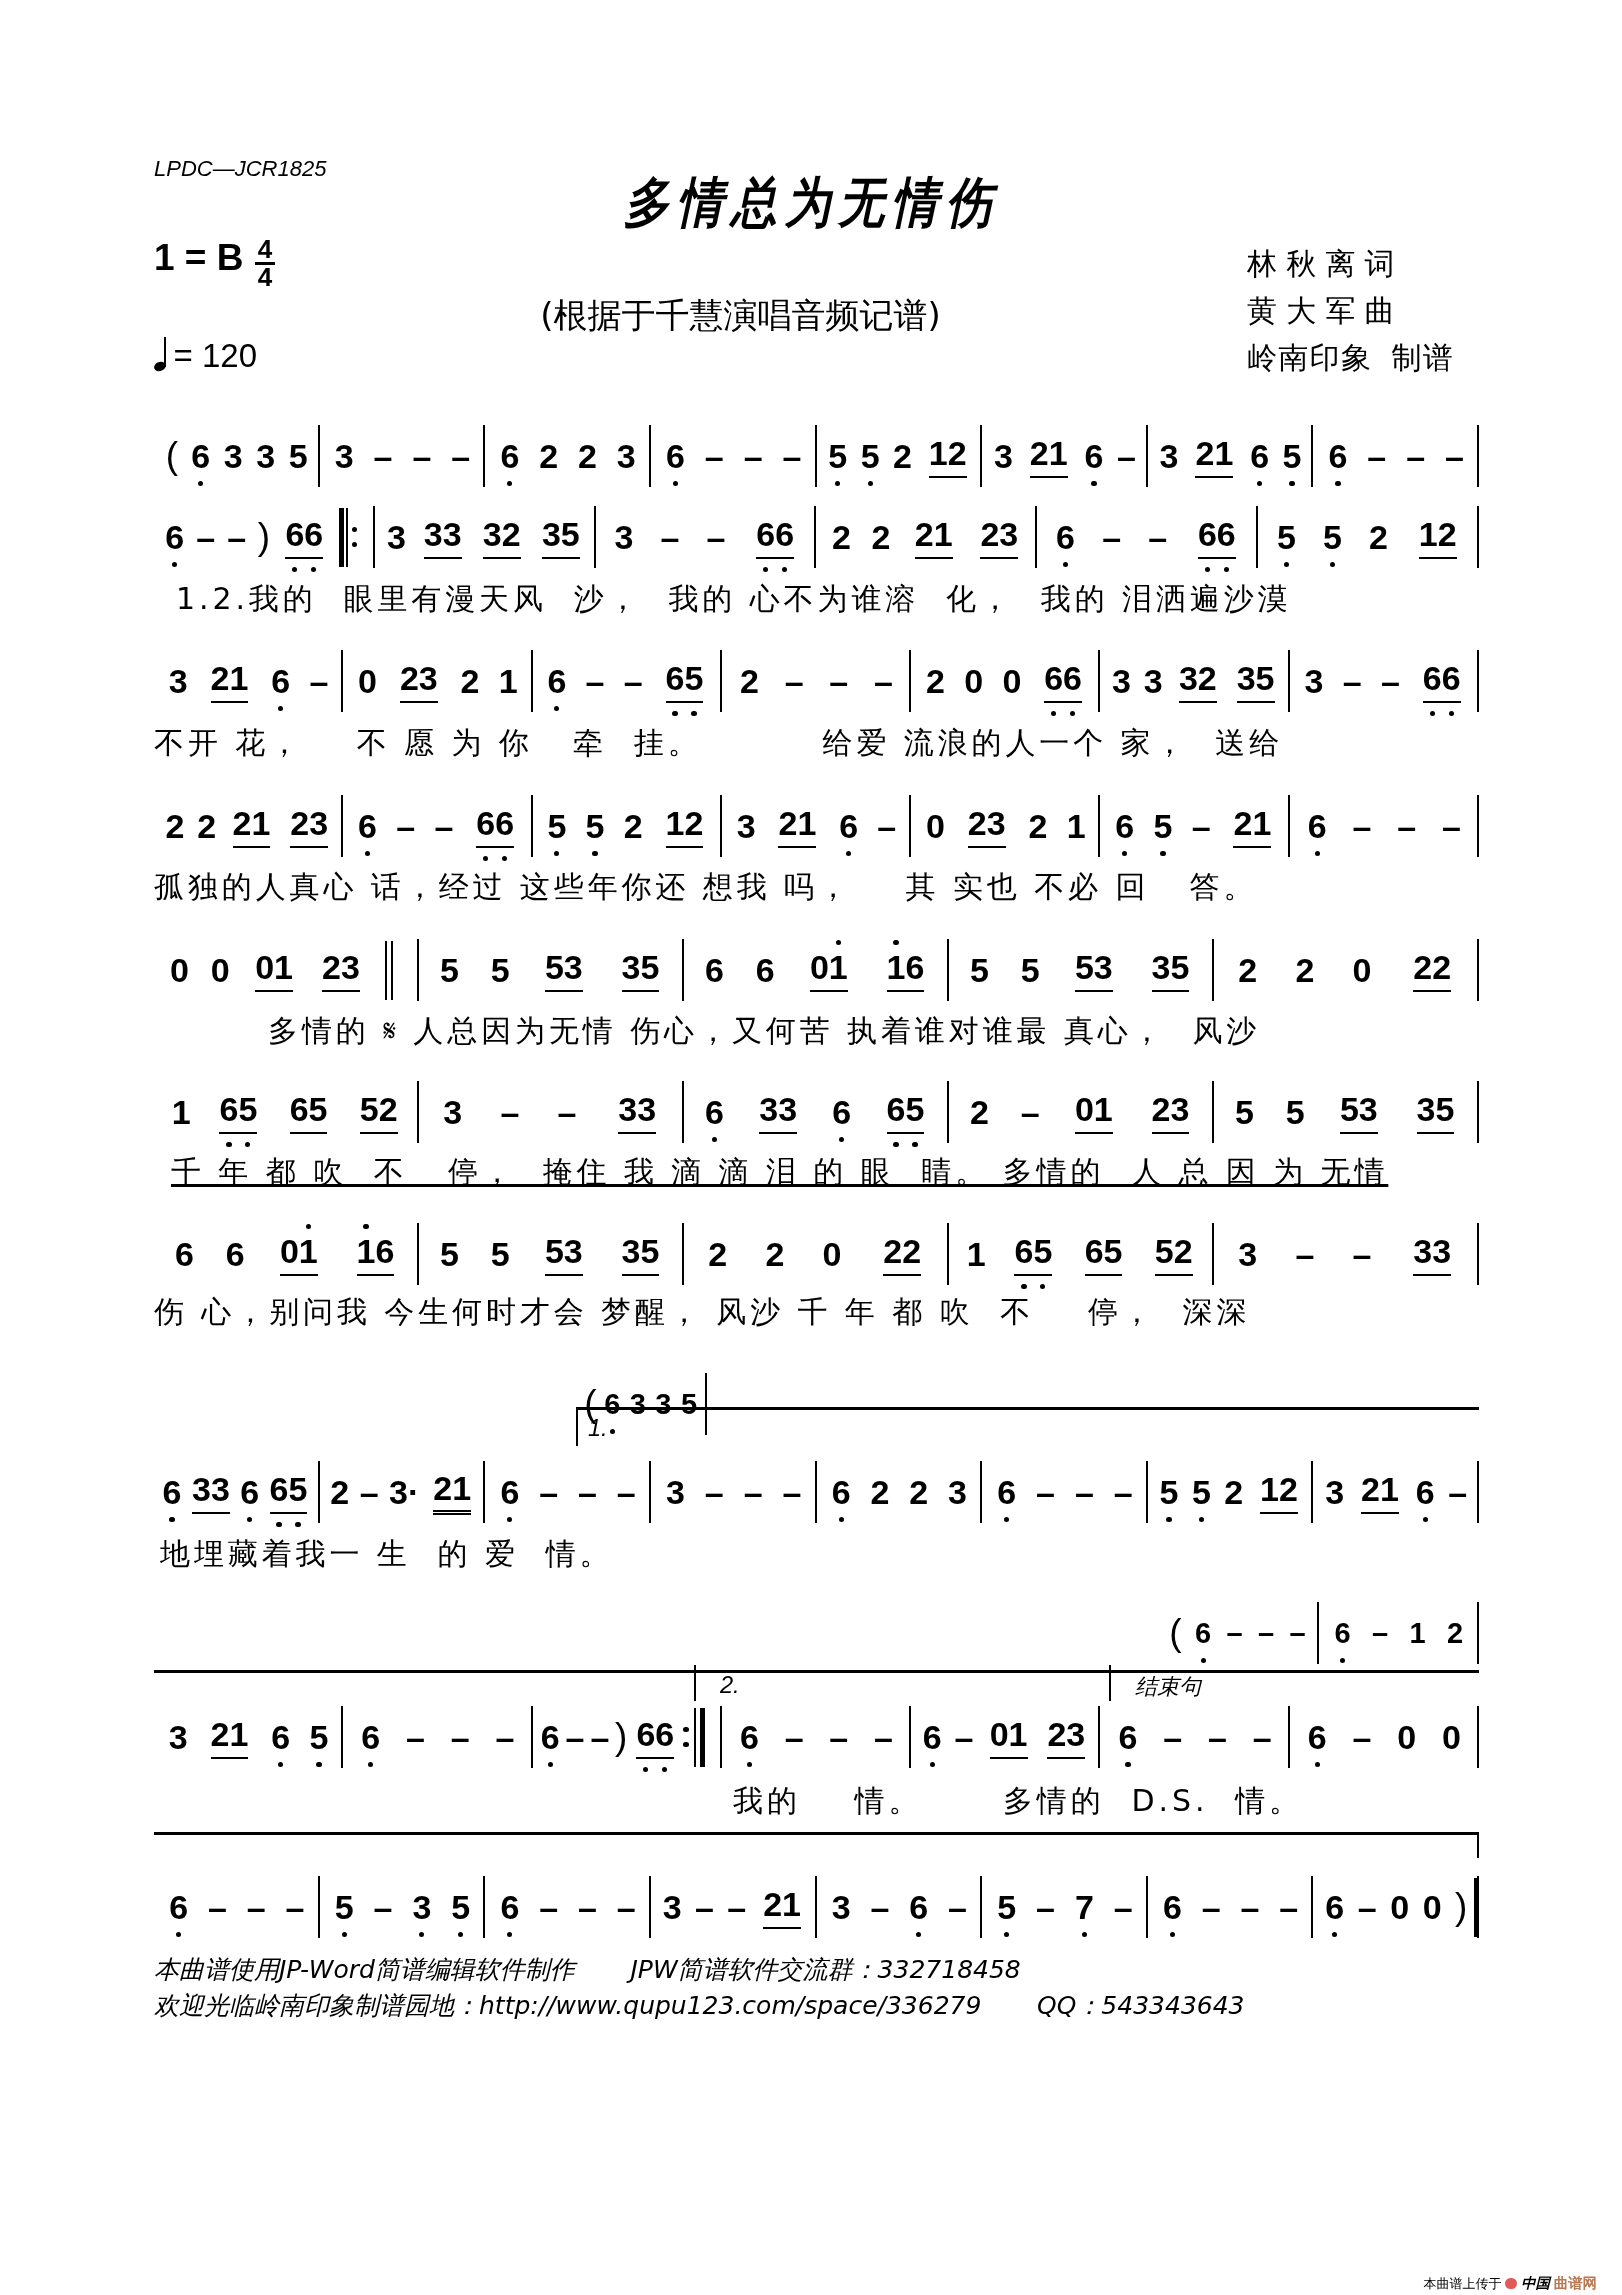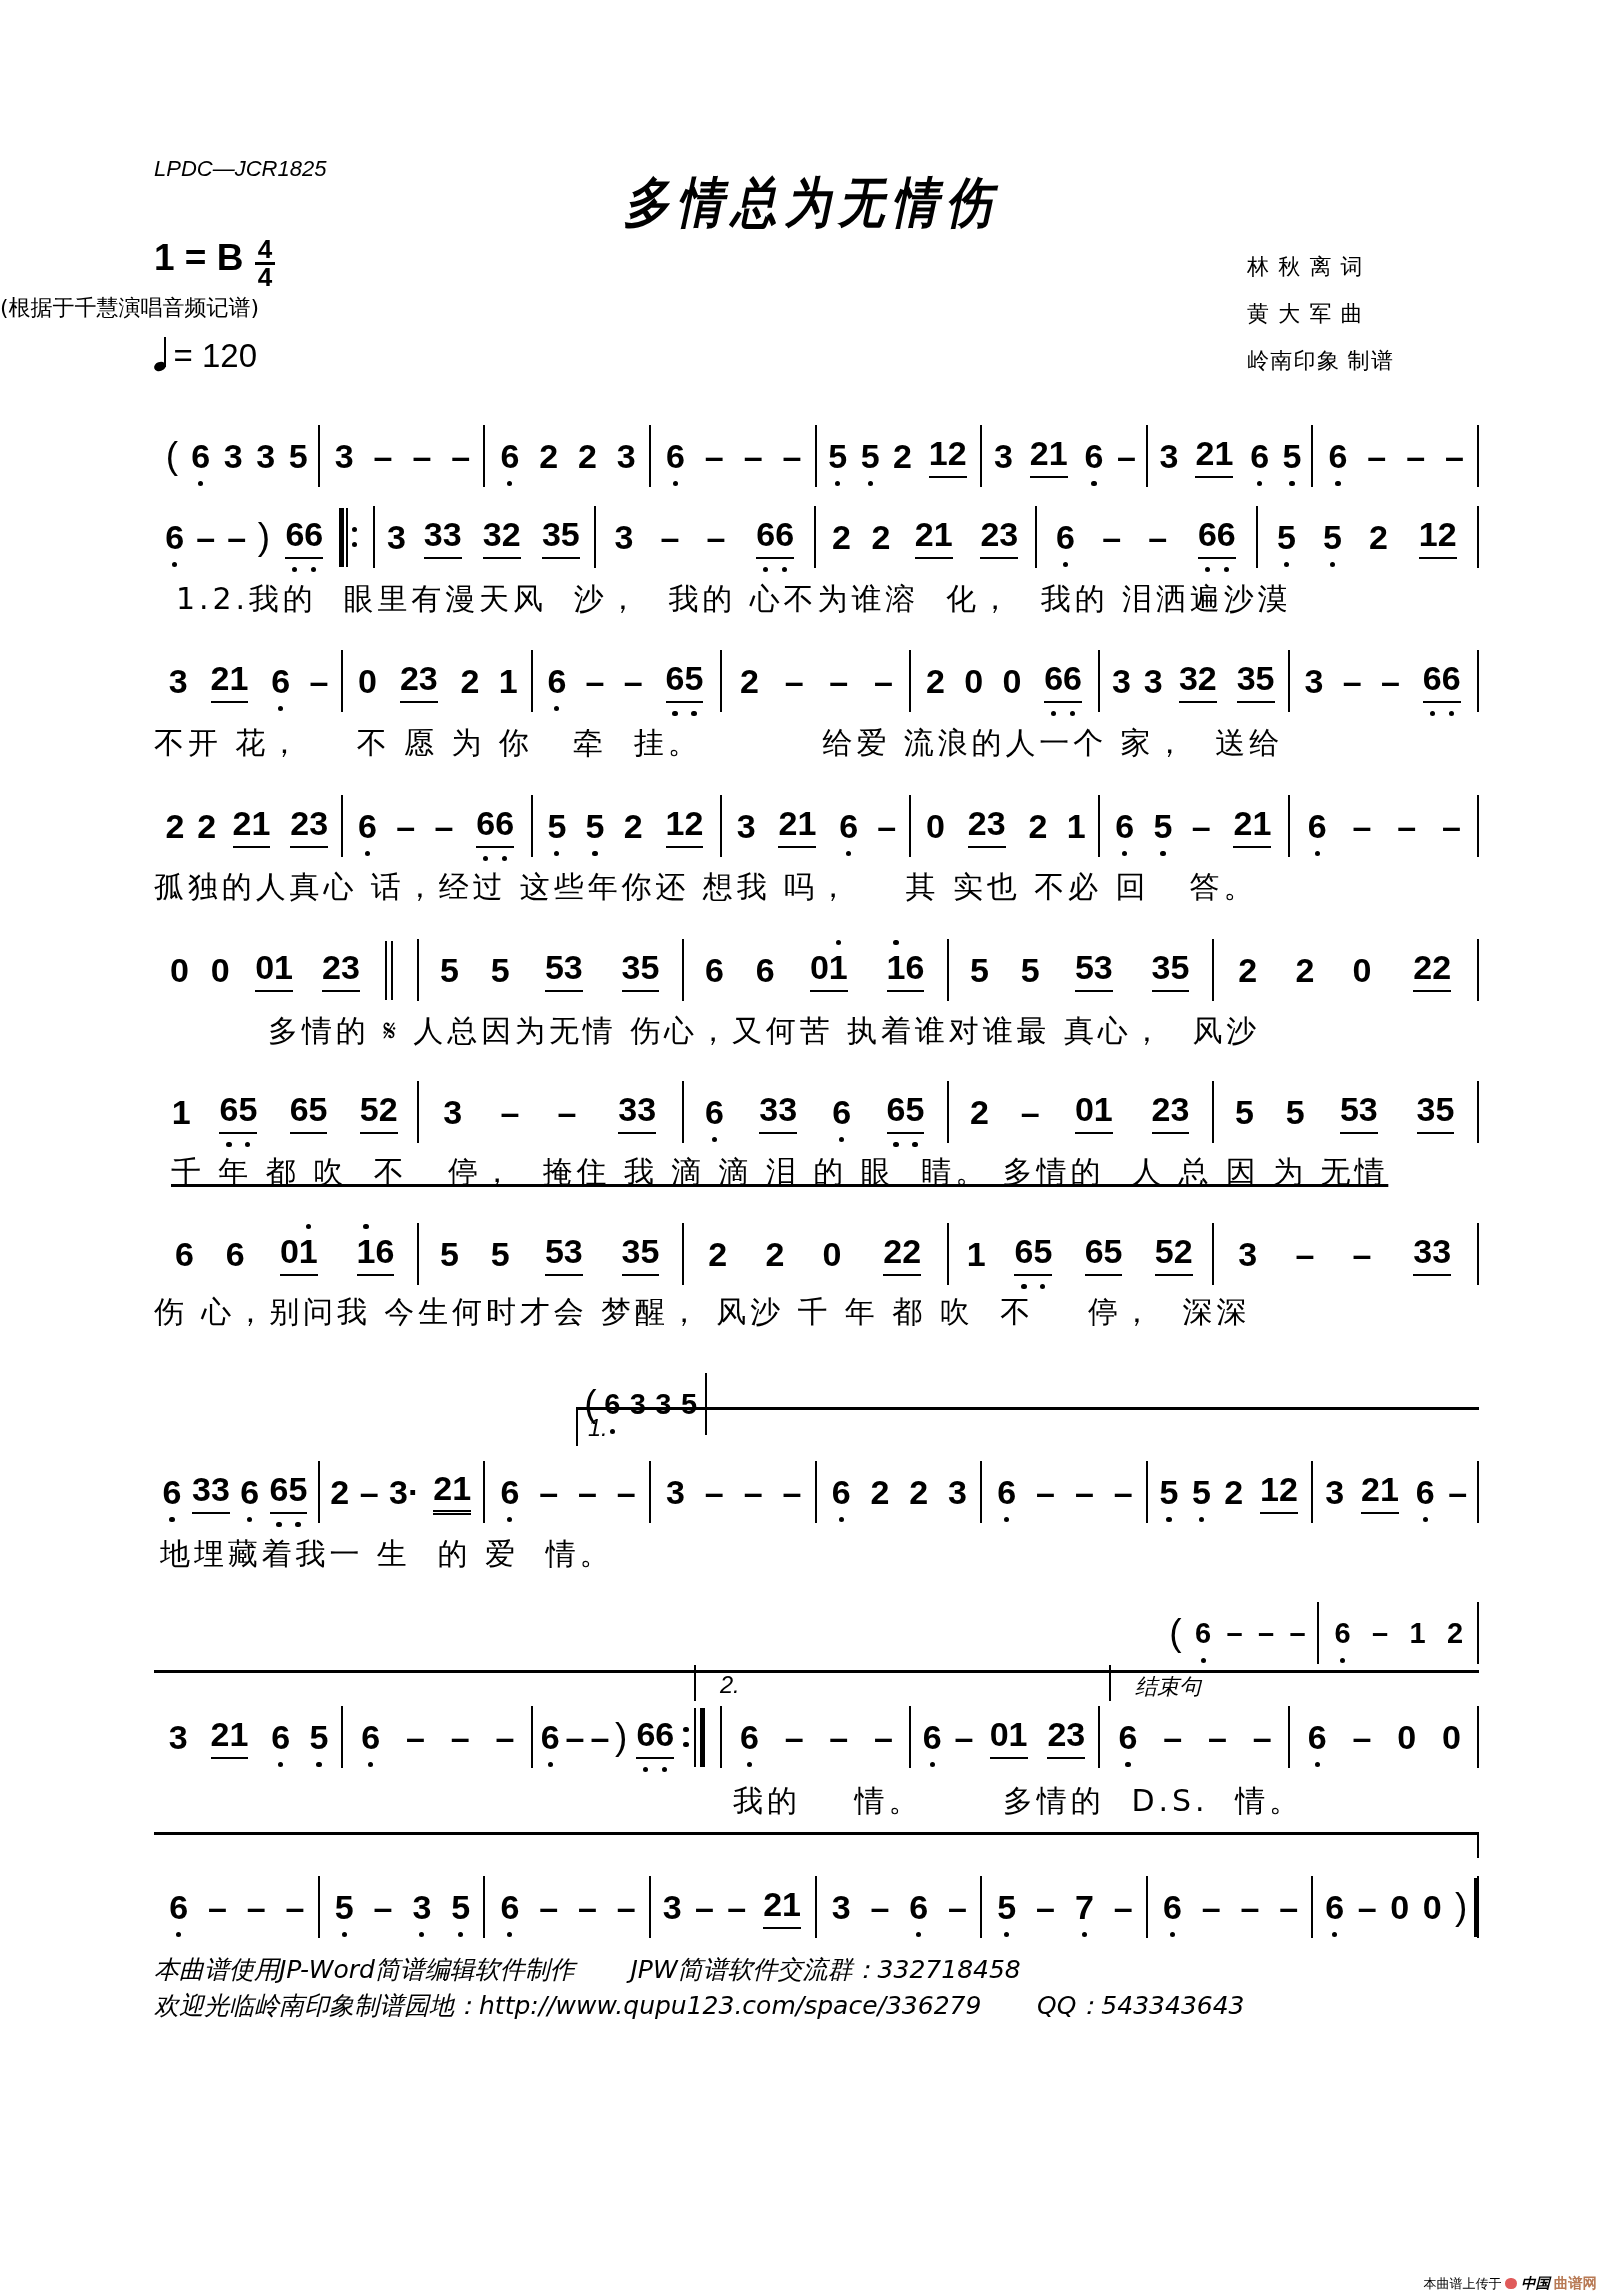--- a/index.html
+++ b/index.html
@@ -5,26 +5,26 @@
   html, body { margin:0; padding:0; background:#fff; }
   body { width:1623px; height:2295px; position:relative; overflow:hidden;
          font-family:"Liberation Sans", sans-serif; color:#000; }
   .abs { position:absolute; }
   .code { left:154px; top:156px; font-size:22px; font-style:italic;text-align:center; }
   .title { left:0; width:1623px; top:167px; text-align:center; font-family:"DejaVu Serif", serif;
            font-size:54px; font-weight:bold; font-style:italic; letter-spacing:9.2px; transform:scaleX(0.85); }
   .key { left:154px; top:237px; font-size:37px; font-weight:bold; display:flex; }
   .timesig { display:inline-flex; flex-direction:column; align-items:center; margin-left:11.8px; font-size:26px; line-height:25px; }
   .timesig .bar { width:19.6px; height:2.6px; background:#000; }
-  .subtitle { left:0; width:1481px; top:293px; text-align:left; font-size:22px; font-family:"DejaVu Sans", sans-serif; }
+  .subtitle { left:0; width:1481px; top:293px; text-align:center; font-size:34px; font-family:"DejaVu Sans", sans-serif; }
   .tempo { left:154px; top:337px; font-size:33px; display:flex; }
   .note-icon { display:inline-block; width:14.4px; height:34px; position:relative; margin-right:5.2px; }
   .note-icon::before { content:""; position:absolute; left:0; bottom:0; width:11.8px; height:9.2px; background:#000; border-radius:50%; transform:rotate(-20deg); }
   .note-icon::after { content:""; position:absolute; left:9.8px; bottom:3.9px; width:2.6px; height:30px; background:#000; }
-  .credits { left:1247px; top:243px; font-size:22px; line-height:47px; font-family:Liberation Sans, sans-serif; letter-spacing:9.2px; }
+  .credits { left:1247px; top:243px; font-size:30px; line-height:47px; font-family:Liberation Mono, monospace; letter-spacing:9.2px; }
   .credits div:last-child { letter-spacing:1.3px; }
 
   .row { position:absolute; height:72px; }
   .measures { display:flex; height:100%; align-items:center; }
   .measure { flex:1; display:flex; justify-content:space-around; align-items:center; padding:0 5.2px; position:relative; height:100%; }
   .bl { position:absolute; right:0; top:5.2px; bottom:5.2px; width:2px; background:#000; }
   .n { font-size:34px; font-weight:bold; position:relative; display:inline-block; text-align:center; min-width:19.6px; line-height:39px; }
   .n.small { font-size:29px; }
   .dotb::after { content:""; position:absolute; left:50%; bottom:-10.5px; width:5.2px; height:5.2px; margin-left:-2.6px; background:#000; border-radius:50%; }
   .dott::before { content:""; position:absolute; left:50%; top:-7.9px; width:5.2px; height:5.2px; margin-left:-2.6px; background:#000; border-radius:50%; }

